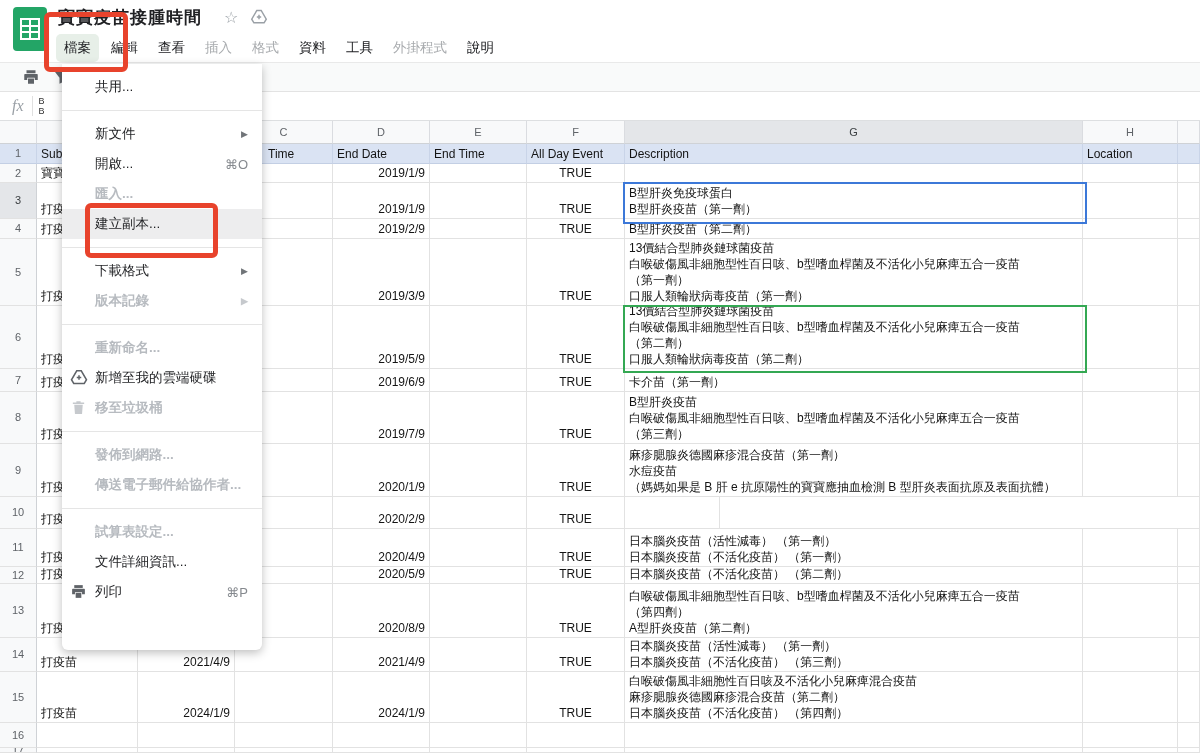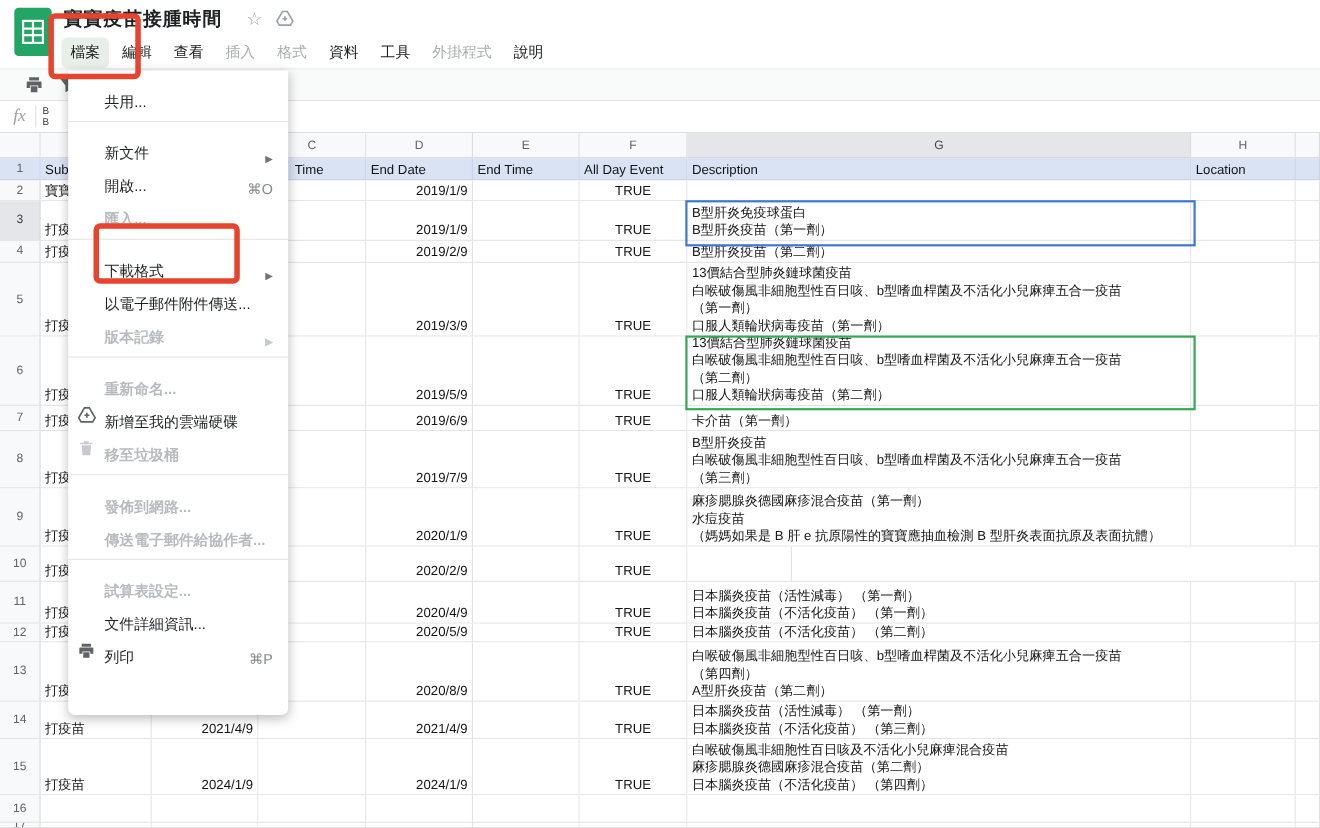--- a/index.html
+++ b/index.html
@@ -64,21 +64,21 @@
 
   
   .sel{position:absolute;background:transparent;z-index:10;pointer-events:none;}
   .sel-blue{left:623px;top:182px;width:460px;height:38px;border:2px solid #3c78d8;}
   .sel-green{left:623px;top:305px;width:460px;height:64px;border:2px solid #34a853;}
 
   
   .menu-panel{position:absolute;left:62px;top:64px;width:200px;height:586px;background:#fff;
               box-shadow:0 3px 10px rgba(0,0,0,.25);border-radius:0 0 6px 6px;
               padding:8px 0;box-sizing:border-box;z-index:20;}
-  .mi{position:relative;height:30px;display:flex;align-items:flex-end;padding:0 14px 0 33px;
+  .mi{position:relative;height:30px;display:flex;align-items:center;padding:0 14px 0 33px;
       font-size:13.5px;color:#1f2023;white-space:nowrap;}
   .mi .ic{position:absolute;left:8px;top:6px;width:18px;height:18px;color:#5f6368;}
   .mi.dis{color:#b7bbc0;font-weight:bold;}
   .mi.dis .ic{color:#c6c9cd;}
   .mi.hov{background:#ededee;}
   .mi .sc{margin-left:auto;color:#85898e;font-size:13px;}
   .mi .arr{margin-left:auto;color:#707478;font-size:9px;}
   .mi.dis .arr{color:#c6c9cd;}
   .mdiv{border-top:1px solid #e5e5e5;margin:8px 0;}
 
@@ -573,27 +573,27 @@
       <span>新文件</span>
       <span class="arr">▶</span>
     </div>
     <div class="mi">
       <span>開啟...</span>
       <span class="sc">⌘O</span>
     </div>
     <div class="mi dis">
       <span>匯入...</span>
     </div>
+    <div class="mi hov">
+      <span>建立副本...</span>
+    </div>
     <div class="mdiv"></div>
     <div class="mi">
       <span>下載格式</span>
       <span class="arr">▶</span>
-    </div>
-    <div class="mi">
-      <span>以電子郵件附件傳送...</span>
     </div>
     <div class="mi dis">
       <span>版本記錄</span>
       <span class="arr">▶</span>
     </div>
     <div class="mdiv"></div>
     <div class="mi dis">
       <span>重新命名...</span>
     </div>
     <div class="mi">

